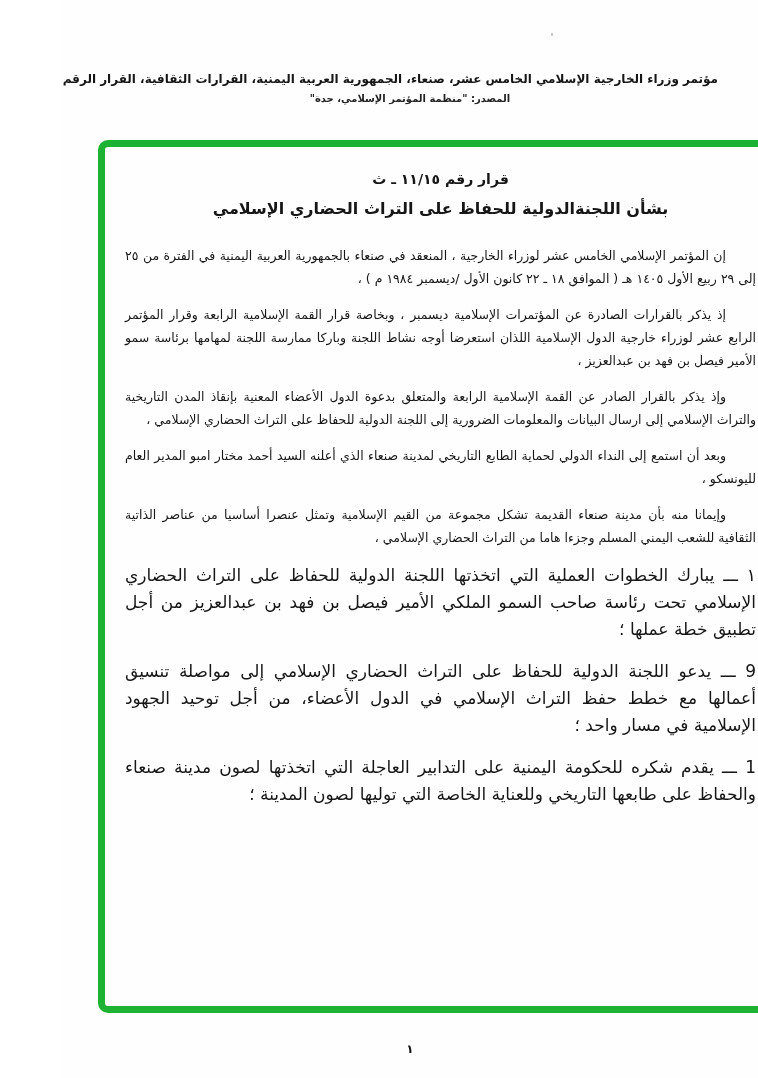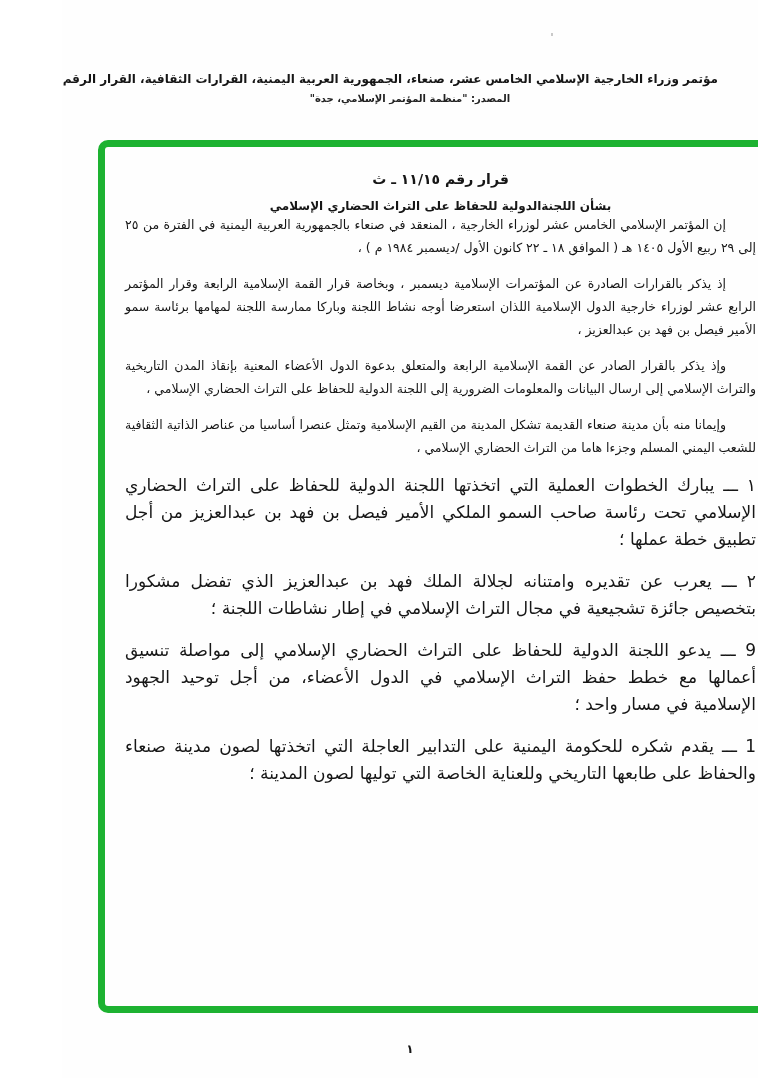--- a/index.html
+++ b/index.html
@@ -55,21 +55,22 @@
   }
   .res-title-1 {
     text-align: center;
     font-weight: bold;
     font-size: 14px;
     margin-bottom: 12px;
   }
   .res-title-2 {
     text-align: center;
     font-weight: bold;
-    font-size: 12px;
+    font-size: 16px;
+    margin-bottom: 26px;
   }
   .res-paragraph {
     font-size: 12.5px;
     line-height: 23px;
     text-align: justify;
     text-indent: 30px;
     margin: 0 0 13px 0;
   }
   .res-item {
     font-size: 17px;
@@ -115,26 +116,26 @@
 
       <div class="res-title-2">بشأن اللجنةالدولية للحفاظ على التراث الحضاري الإسلامي</div>
 
       <p class="res-paragraph">إن المؤتمر الإسلامي الخامس عشر لوزراء الخارجية ، المنعقد في صنعاء بالجمهورية العربية اليمنية في الفترة من ٢٥ إلى ٢٩ ربيع الأول ١٤٠٥ هـ ( الموافق ١٨ ـ ٢٢ كانون الأول /ديسمبر ١٩٨٤ م ) ،</p>
 
       <p class="res-paragraph">إذ يذكر  بالقرارات الصادرة عن المؤتمرات الإسلامية ديسمبر ، وبخاصة قرار القمة الإسلامية الرابعة وقرار المؤتمر الرابع عشر لوزراء خارجية الدول الإسلامية اللذان استعرضا أوجه نشاط اللجنة وباركا ممارسة اللجنة لمهامها برئاسة سمو الأمير فيصل بن فهد بن عبدالعزيز ،</p>
 
       <p class="res-paragraph">وإذ يذكر بالقرار الصادر عن القمة الإسلامية الرابعة والمتعلق بدعوة الدول الأعضاء المعنية بإنقاذ المدن التاريخية والتراث الإسلامي إلى ارسال البيانات والمعلومات الضرورية إلى اللجنة الدولية للحفاظ على التراث الحضاري الإسلامي ،</p>
 
 
+      <p class="res-paragraph">وبعد أن استمع إلى النداء الدولي لحماية الطابع التاريخي لمدينة صنعاء الذي أعلنه السيد أحمد مختار امبو المدير العام لليونسكو ،</p>
 
-      <p class="res-paragraph">وإيمانا منه بأن مدينة صنعاء القديمة تشكل المدينة من القيم الإسلامية وتمثل عنصرا أساسيا من عناصر الذاتية الثقافية للشعب اليمني المسلم وجزءا هاما من التراث الحضاري الإسلامي ،</p>
+      <p class="res-paragraph">وإيمانا منه بأن مدينة صنعاء القديمة تشكل مجموعة من القيم الإسلامية وتمثل عنصرا أساسيا من عناصر الذاتية الثقافية للشعب اليمني المسلم وجزءا هاما من التراث الحضاري الإسلامي ،</p>
 
       <p class="res-item">١ ـــ يبارك الخطوات العملية التي اتخذتها اللجنة الدولية للحفاظ على التراث الحضاري الإسلامي تحت رئاسة صاحب السمو الملكي الأمير فيصل بن فهد بن عبدالعزيز من أجل تطبيق خطة عملها ؛</p>
 
-      <p class="res-item">٢ ـــ يعرب عن تقديره وامتنانه لجلالة الملك فهد بن عبدالعزيز الذي تفضل مشكورا بتخصيص جائزة تشجيعية في مجال التراث الإسلامي في إطار نشاطات اللجنة ؛</p>
 
       <p class="res-item">9 ـــ يدعو اللجنة الدولية للحفاظ على التراث الحضاري الإسلامي إلى مواصلة تنسيق أعمالها مع خطط حفظ التراث الإسلامي في الدول الأعضاء، من أجل توحيد الجهود الإسلامية في مسار واحد ؛</p>
 
       <p class="res-item">1 ـــ يقدم شكره للحكومة اليمنية على التدابير العاجلة التي اتخذتها لصون مدينة صنعاء والحفاظ على طابعها التاريخي وللعناية الخاصة التي توليها لصون المدينة ؛</p>
 
     </div>
   </div>
 
   <div class="page-number">١</div>
 

